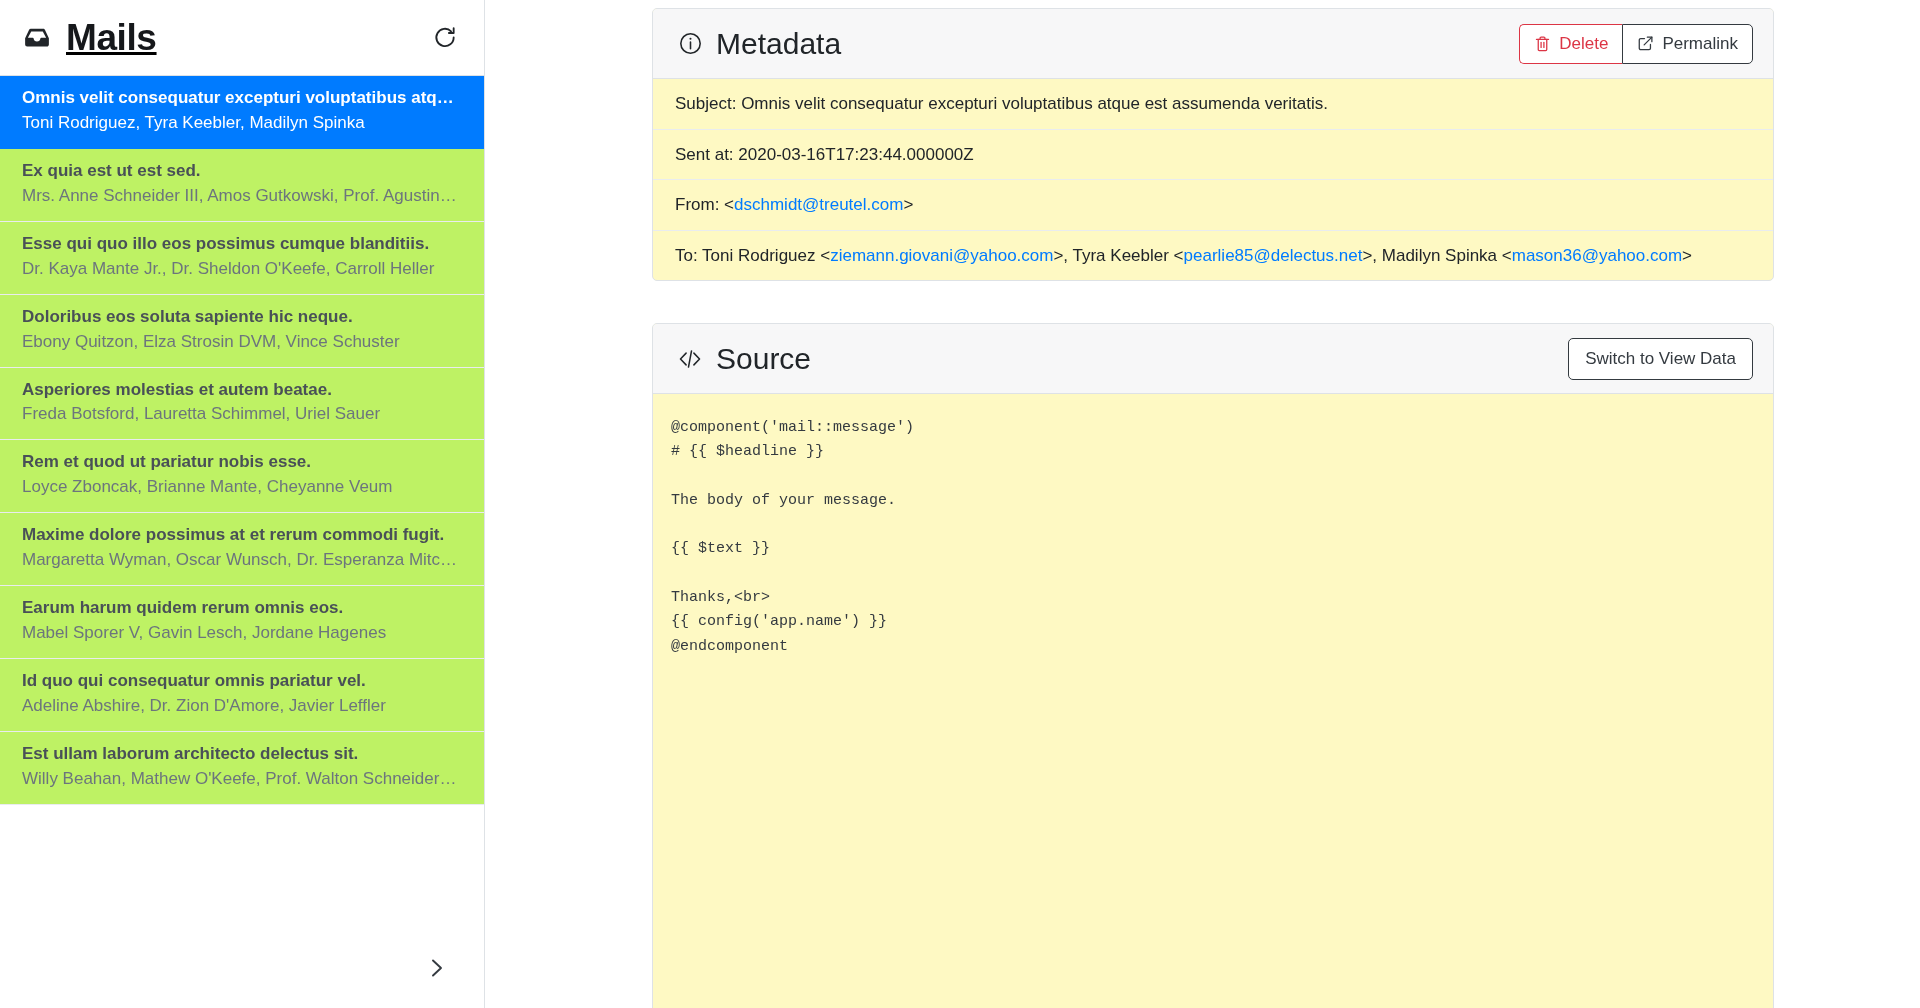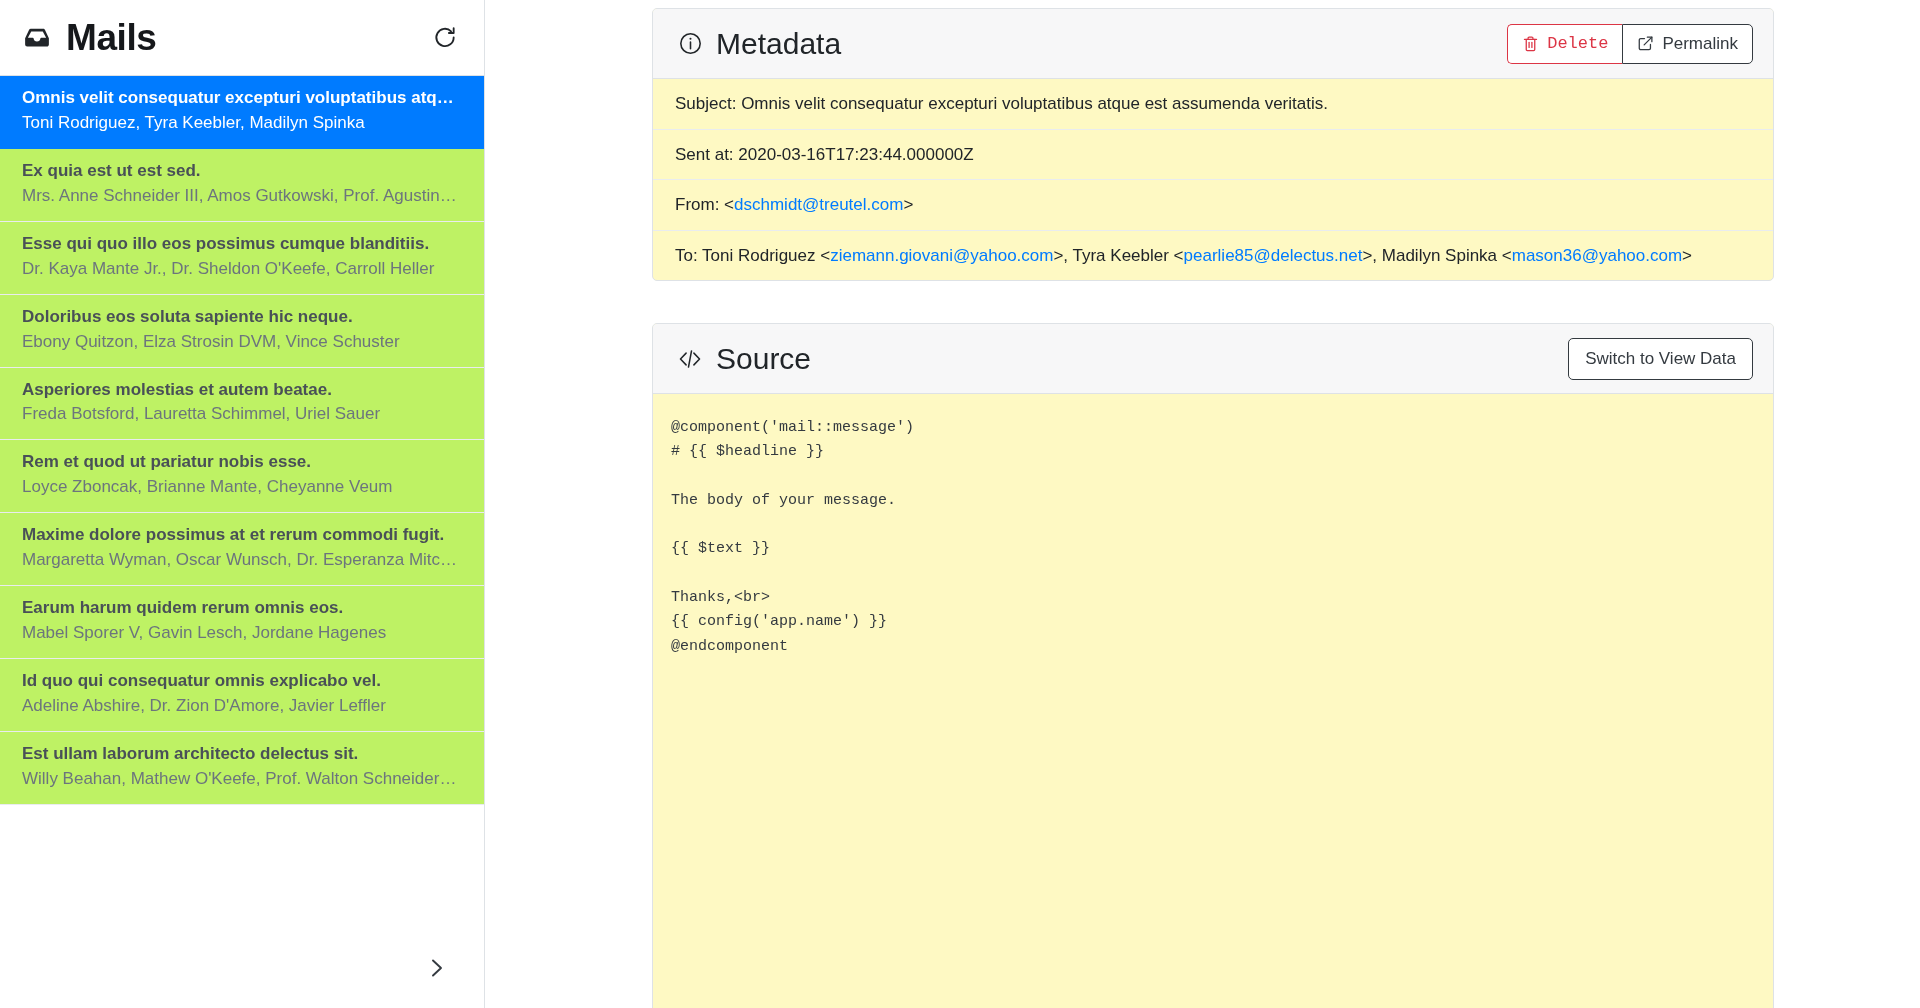--- a/index.html
+++ b/index.html
@@ -28,20 +28,21 @@
     position: relative;
   }
   .sidebar-header {
     height: 76px;
     min-height: 76px;
     border-bottom: 1px solid #dee2e6;
     display: flex;
     align-items: center;
     padding: 0 22px 0 20px;
     background: #ffffff;
+    text-decoration: underline;
   }
   .sidebar-header .inbox-icon {
     width: 34px; height: 34px;
     display: flex; align-items: center; justify-content: center;
     color: #212529;
     margin-right: 12px;
   }
   .sidebar-title {
     font-size: 37px;
     font-weight: bold;
@@ -166,21 +167,20 @@
     gap: 8px;
     background: #ffffff;
     cursor: pointer;
     white-space: nowrap;
   }
   .btn-delete {
     color: #dc3545;
     border: 1px solid #dc3545;
     border-radius: 5px 0 0 5px;
     border-right: none;
-    font-family: Liberation Mono, monospace;
   }
   .btn-permalink {
     color: #343a40;
     border: 1px solid #343a40;
     border-radius: 0 5px 5px 0;
   }
   .btn-switch {
     color: #343a40;
     border: 1px solid #343a40;
     border-radius: 5px;
@@ -265,21 +265,21 @@
       </div>
       <div class="mail-item">
         <div class="mail-subject">Maxime dolore possimus at et rerum commodi fugit.</div>
         <div class="mail-recipients">Margaretta Wyman, Oscar Wunsch, Dr. Esperanza Mitchell …</div>
       </div>
       <div class="mail-item">
         <div class="mail-subject">Earum harum quidem rerum omnis eos.</div>
         <div class="mail-recipients">Mabel Sporer V, Gavin Lesch, Jordane Hagenes</div>
       </div>
       <div class="mail-item">
-        <div class="mail-subject">Id quo qui consequatur omnis explicabo vel.</div>
+        <div class="mail-subject">Id quo qui consequatur omnis pariatur vel.</div>
         <div class="mail-recipients">Adeline Abshire, Dr. Zion D'Amore, Javier Leffler</div>
       </div>
       <div class="mail-item">
         <div class="mail-subject">Est ullam laborum architecto delectus sit.</div>
         <div class="mail-recipients">Willy Beahan, Mathew O'Keefe, Prof. Walton Schneider IV</div>
       </div>
     </div>
 
     <div class="pager">
       <button class="pager-next" title="next page">

